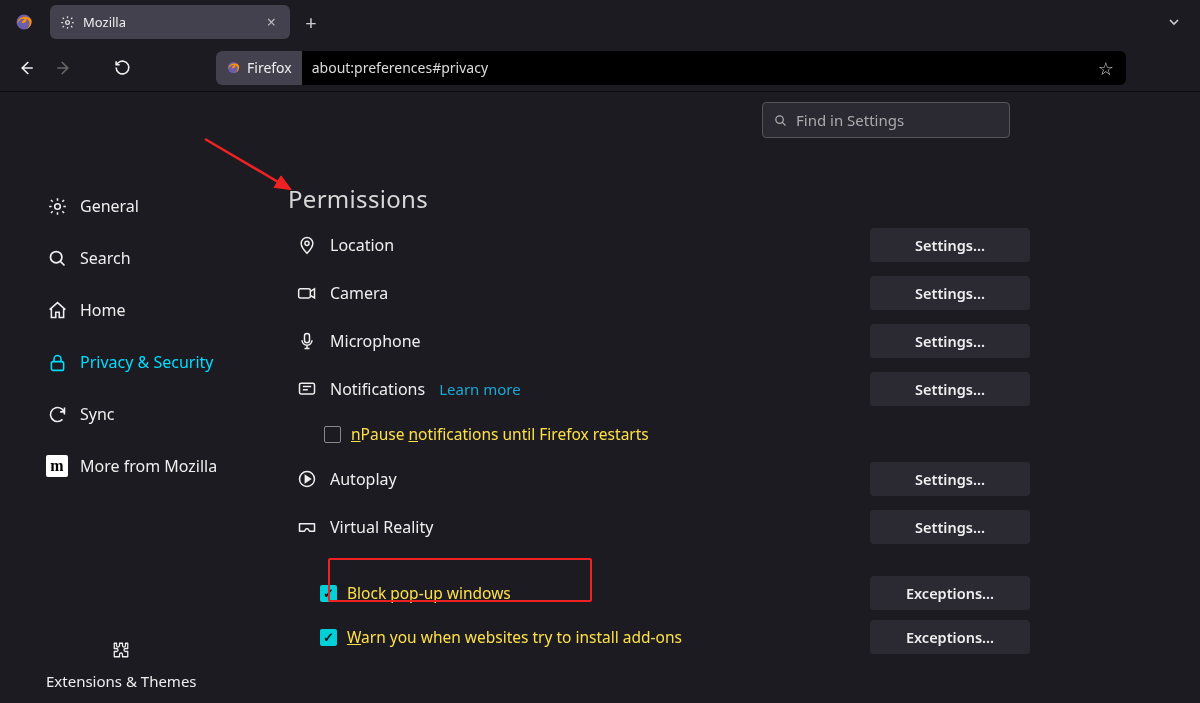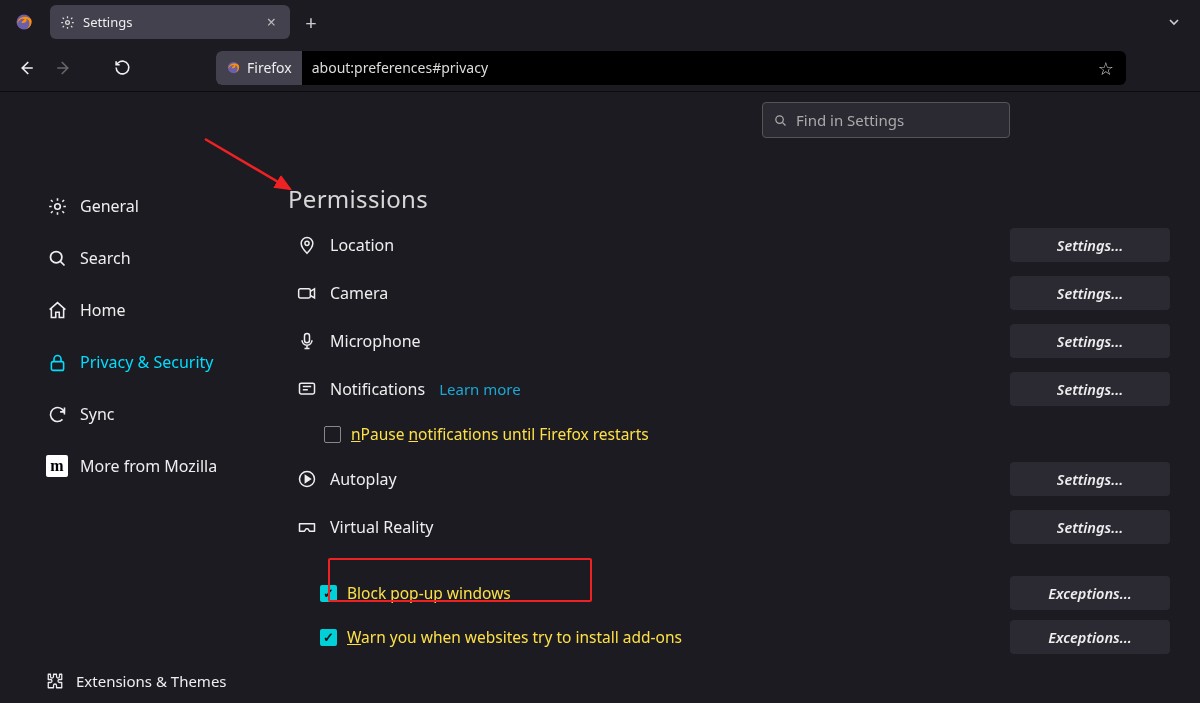--- a/index.html
+++ b/index.html
@@ -21,30 +21,30 @@
   .url-identity { background:#42414d; height:34px; border-radius:6px 0 0 6px; display:flex; align-items:center; gap:6px; padding:0 10px; color:#eee;}
   .url-text { padding: 0 10px; color:#ddd; flex:1;}
   .star { padding: 0 12px; color:#ccc; font-size:18px;}
 
   
   .content { position:absolute; top:92px; left:0; right:0; bottom:0; display:flex; }
   .sidebar { width: 280px; padding-top: 88px; padding-left: 46px; }
   .nav-item { display:flex; align-items:center; gap:12px; height:52px; color:#eee; font-size:16px; cursor:default;}
   .nav-item.active { color:#00ddff; }
   .nav-item .icon { width:22px; height:22px; display:flex; align-items:center; justify-content:center; }
-  .sidebar-footer { position:absolute; bottom:12px; left:46px; display:flex; align-items:center; gap:12px; color:#eee; font-size:15px;}
+  .sidebar-footer { position:absolute; bottom:12px; left:46px; display:flex; align-items:center; gap:12px; color:#eee; font-size:15px;flex-direction:column;}
 
   .main { flex:1; padding-top: 18px; padding-right: 30px; position:relative;}
   .search-box { position:absolute; top: 10px; right: 190px; width: 248px; height: 36px; background:#2b2a33; border:1px solid #555; border-radius:4px; display:flex; align-items:center; padding:4px 10px; gap:8px; color:#aaa; font-size:15px;}
   .section-title { font-size: 24px; font-weight:400; color:#d7d7d7; margin-top: 72px; margin-left: 8px; margin-bottom: 6px; letter-spacing:0.3px;}
   .perm-row { display:flex; align-items:center; height:48px; padding-left: 16px;}
   .perm-row .picon { width:22px; height:22px; display:flex; align-items:center; justify-content:center; margin-right:12px; color:#eee;}
   .perm-label { font-size:16px; color:#eee; }
   .learn { color:#1ba8d4; margin-left:14px; font-size:15px;}
-  .settings-btn { margin-left:auto; width:160px; height:34px; background:#2b2a33; color:#eee; font-size:14.5px; font-weight:600; display:flex; align-items:center; justify-content:center; border-radius:4px;font-style:italic;}
+  .settings-btn { margin-left:auto; margin-right: 140px; width:160px; height:34px; background:#2b2a33; color:#eee; font-size:14.5px; font-weight:600; display:flex; align-items:center; justify-content:center; border-radius:4px;}
   .checkbox-row { display:flex; align-items:center; height:42px; padding-left: 40px;}
   .checkbox-row.indent { padding-left: 44px; }
   .cb { width:17px; height:17px; background:#00d1d9; border-radius:2px; margin-right:10px; display:flex; align-items:center; justify-content:center; color:#111; font-size:13px; font-weight:bold;}
   .cb.empty { background:transparent; border:1.5px solid #888; }
   .cb-label { font-size:15.5px; color:#fde047; }
   .spacer { height:20px; }
 
   
   .arrow { position:absolute; top: 134px; left: 200px; pointer-events:none; }
   .red-box { position:absolute; border:2.5px solid #e22; width:264px; height:44px; top:558px; left:328px; border-radius:2px; pointer-events:none;}
@@ -62,21 +62,21 @@
         <path d="M4 14 C4 6 14 3 20 8 C22 10 22 18 14 21 C20 18 20 10 15 8 C16 12 12 14 9 13 C10 10 13 9 13 9 C10 7 6 9 4 14" fill="#ff9100"></path>
       </svg>
   </div>
   <div class="tab">
     <span>
       <svg width="15" height="15" viewBox="0 0 24 24" fill="none" stroke="#ddd" stroke-width="2">
           <circle cx="12" cy="12" r="3"></circle>
           <path d="M12 2v3M12 19v3M4.2 4.2l2.1 2.1M17.7 17.7l2.1 2.1M2 12h3M19 12h3M4.2 19.8l2.1-2.1M17.7 6.3l2.1-2.1"></path>
         </svg>
     </span>
-    <span>Settings</span>
+    <span>Mozilla</span>
     <span class="tab-close">×</span>
   </div>
   <div class="new-tab">+</div>
   <div class="title-right">
     <svg width="16" height="16" viewBox="0 0 24 24" fill="none" stroke="#ccc" stroke-width="2.5">
         <path d="M6 9l6 6 6-6"></path>
       </svg>
   </div>
 </div>
 

